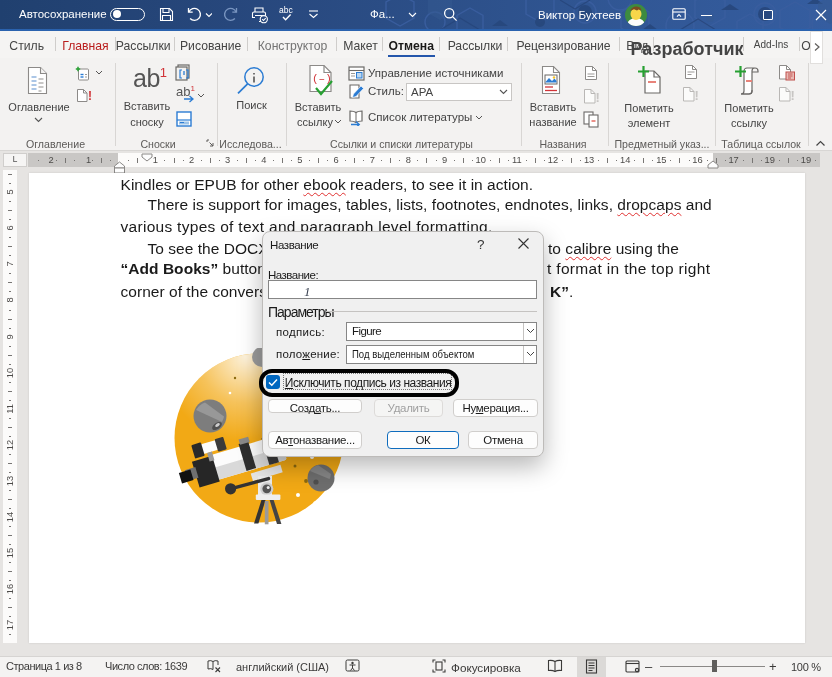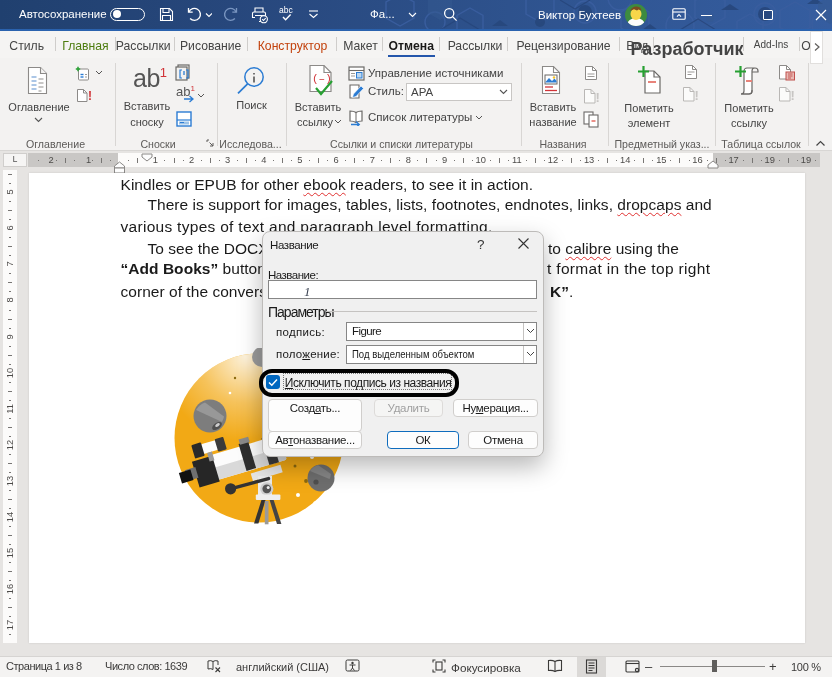--- a/index.html
+++ b/index.html
@@ -106,24 +106,24 @@
     </svg>
 <div class="abs" style="left:701px;top:15px;width:11px;height:1.4px;background:#fff"></div>
 <div class="abs" style="left:763px;top:10px;width:10px;height:10px;border:1.2px solid #fff;border-radius:1px"></div>
 <svg class="abs" style="left:815px;top:9px" width="12" height="12" viewBox="0 0 12 12" stroke="#fff" stroke-width="1.2">
       <path d="M1 1 L11 11 M11 1 L1 11"></path>
     </svg>
 </div>
 <div class="abs" style="left:0;top:29px;width:832px;height:2px;background:#2a62ae"></div>
 <div class="abs" style="left:0;top:31px;width:832px;height:27px;background:#f5f4f3"></div>
 <div class="tx" style="left:26.7px;top:38.5px;transform:translateX(-50%);font-size:12.2px;font-weight:normal;color:#444">Стиль</div>
-<div class="tx" style="left:85.5px;top:38.5px;transform:translateX(-50%);font-size:12.2px;font-weight:normal;color:#4d7c0f">Главная</div>
+<div class="tx" style="left:85.5px;top:38.5px;transform:translateX(-50%);font-size:12.2px;font-weight:normal;color:#b91c1c">Главная</div>
 <div class="tx" style="left:143.2px;top:38.5px;transform:translateX(-50%);font-size:12.2px;font-weight:normal;color:#444">Рассылки</div>
 <div class="tx" style="left:210.7px;top:38.5px;transform:translateX(-50%);font-size:12.2px;font-weight:normal;color:#444">Рисование</div>
-<div class="tx" style="left:292.5px;top:38.5px;transform:translateX(-50%);font-size:12.2px;font-weight:normal;color:#c2410c">Конструктор</div>
+<div class="tx" style="left:292.5px;top:38.5px;transform:translateX(-50%);font-size:12.2px;font-weight:normal;color:#737373">Конструктор</div>
 <div class="tx" style="left:360.5px;top:38.5px;transform:translateX(-50%);font-size:12.2px;font-weight:normal;color:#444">Макет</div>
 <div class="tx" style="left:411.3px;top:38.5px;transform:translateX(-50%);font-size:12.2px;font-weight:bold;color:#1b1a19">Отмена</div>
 <div class="tx" style="left:475px;top:38.5px;transform:translateX(-50%);font-size:12.2px;font-weight:normal;color:#444">Рассылки</div>
 <div class="tx" style="left:563.6px;top:38.5px;transform:translateX(-50%);font-size:12.2px;font-weight:normal;color:#444">Рецензирование</div>
 <div class="tx" style="left:637.3px;top:38.5px;transform:translateX(-50%);font-size:12.2px;font-weight:normal;color:#444">Вид</div>
 <div class="tx" style="left:687px;top:38.5px;transform:translateX(-50%);font-size:18px;font-weight:bold;color:#444">Разработчик</div>
 <div class="tx" style="left:771.1px;top:38.5px;transform:translateX(-50%);font-size:10px;font-weight:normal;color:#444">Add-Ins</div>
 <div class="tx" style="left:806px;top:38.5px;transform:translateX(-50%);font-size:12.2px;color:#444">О</div>
 <div class="abs" style="left:387.8px;top:54.5px;width:47.7px;height:2.6px;background:#2456ab"></div>
 <div class="abs" style="left:54.5px;top:37px;width:1px;height:14px;background:#cfcdcb"></div>
@@ -637,21 +637,21 @@
 <svg class="abs" style="left:526px;top:351px;z-index:11" width="9" height="7" viewBox="0 0 9 7" fill="none" stroke="#444" stroke-width="1">
     <path d="M1 1 l3.5 3.5 L8 1"></path>
   </svg>
 <div class="abs" style="left:265.5px;top:374.5px;width:14px;height:14px;background:#0067c0;border-radius:3px;z-index:11"></div>
 <svg class="abs" style="left:267.5px;top:377.5px;z-index:11" width="10" height="9" viewBox="0 0 10 9" fill="none" stroke="#fff" stroke-width="1.4">
     <path d="M1 4.5 L3.8 7.2 L9 1.5"></path>
   </svg>
 <div class="abs" style="left:282.7px;top:372.6px;width:169px;height:17.8px;border:1px dotted #777;z-index:11"></div>
 <div class="tx" style="left:284.8px;top:376px;font-size:12px;color:#1a1a1a;letter-spacing:-0.45px;z-index:11"><span style="text-decoration:underline">И</span>сключить подпись из названия</div>
 <div class="abs" style="left:259px;top:368.5px;width:200px;height:28px;border:4px solid #000;border-radius:13px;z-index:12"></div>
-<div style="background:#fdfdfd;border:1px solid #d0cecc;border-radius:4px;font-size:11.5px;color:#1a1a1a;text-align:center;z-index:11;position:absolute;letter-spacing:-0.3px;left:268px;top:399px;width:94px;height:33px;line-height:17px">Созд<span style="text-decoration:underline">а</span>ть...</div>
+<div style="background:#fdfdfd;border:1px solid #d0cecc;border-radius:4px;font-size:11.5px;color:#1a1a1a;text-align:center;z-index:11;position:absolute;letter-spacing:-0.3px;left:268px;top:399px;width:94px;height:14px;line-height:17px">Созд<span style="text-decoration:underline">а</span>ть...</div>
 <div style="background:#fdfdfd;border:1px solid #d0cecc;border-radius:4px;font-size:11.5px;color:#1a1a1a;text-align:center;z-index:11;position:absolute;letter-spacing:-0.3px;left:374px;top:399px;width:69px;height:18px;line-height:17px;color:#a0a0a0;background:#f5f5f4;border-color:#dddbd9">Удалить</div>
 <div style="background:#fdfdfd;border:1px solid #d0cecc;border-radius:4px;font-size:11.5px;color:#1a1a1a;text-align:center;z-index:11;position:absolute;letter-spacing:-0.3px;left:453px;top:399px;width:85px;height:18px;line-height:17px">Ну<span style="text-decoration:underline">м</span>ерация...</div>
 <div style="background:#fdfdfd;border:1px solid #d0cecc;border-radius:4px;font-size:11.5px;color:#1a1a1a;text-align:center;z-index:11;position:absolute;letter-spacing:-0.3px;left:268px;top:430.5px;width:94px;height:18px;line-height:17px">Ав<span style="text-decoration:underline">т</span>оназвание...</div>
 <div style="background:#fdfdfd;border:1px solid #d0cecc;border-radius:4px;font-size:11.5px;color:#1a1a1a;text-align:center;z-index:11;position:absolute;letter-spacing:-0.3px;left:387px;top:430.5px;width:72px;height:18px;line-height:16px;border:1.6px solid #0f6cbd">ОК</div>
 <div style="background:#fdfdfd;border:1px solid #d0cecc;border-radius:4px;font-size:11.5px;color:#1a1a1a;text-align:center;z-index:11;position:absolute;letter-spacing:-0.3px;left:468px;top:430.5px;width:70px;height:18px;line-height:17px">Отмена</div>
 <div class="abs" style="left:0;top:656px;width:832px;height:21px;background:#f4f3f2;border-top:1px solid #d6d4d2"></div>
 <div class="tx" style="left:6px;top:660px;font-size:11px;color:#3b3a39;letter-spacing:-0.45px">Страница 1 из 8</div>
 <div class="tx" style="left:105px;top:660px;font-size:11px;color:#3b3a39;letter-spacing:-0.45px">Число слов: 1639</div>
 <svg class="abs" style="left:207px;top:659px" width="15" height="14" viewBox="0 0 15 14" fill="none" stroke="#3b3a39" stroke-width="1">
 <path d="M1 2 q3 -1 5 0.5 v8 q-2 -1.5 -5 -0.5 z M11 2 q-3 -1 -5 0.5"></path>

